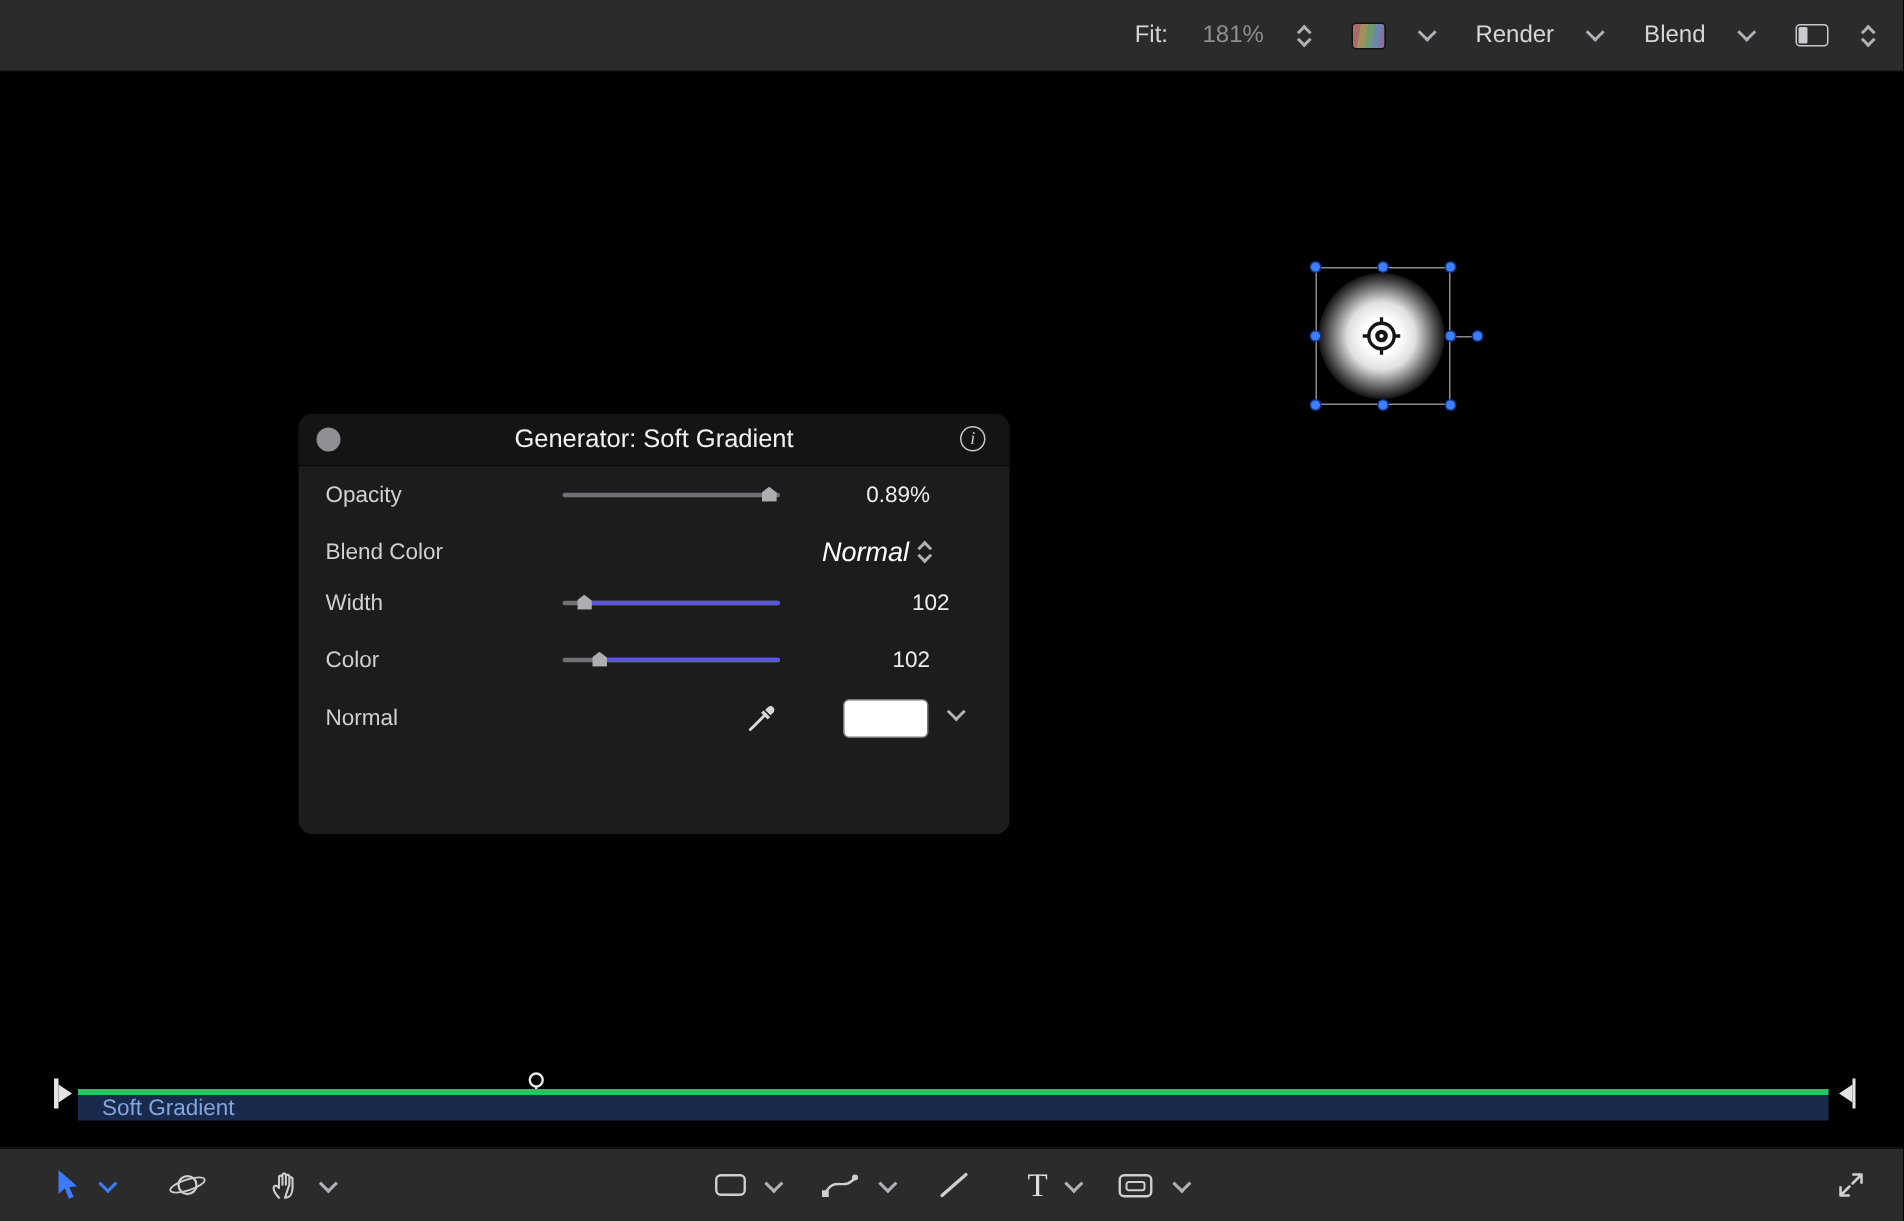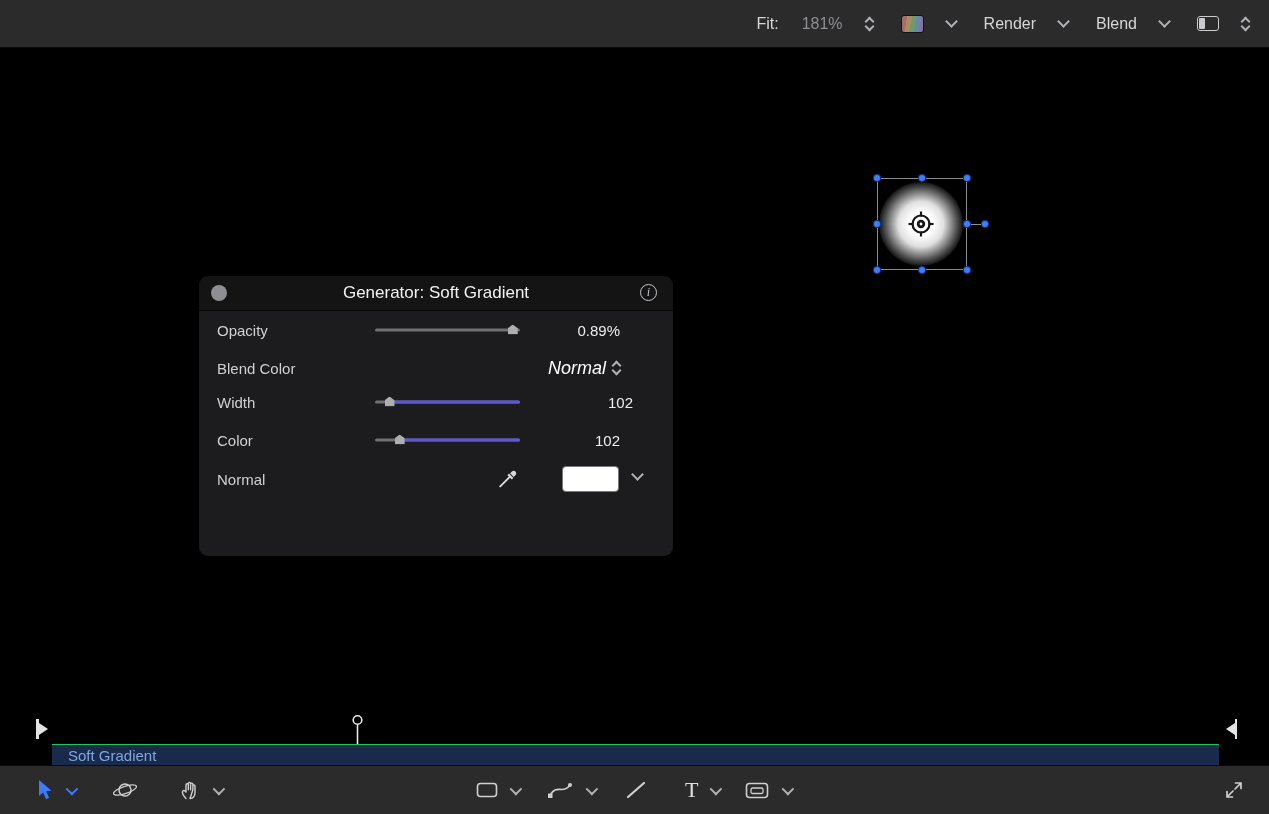--- a/index.html
+++ b/index.html
@@ -64,22 +64,22 @@
 
   
   .timeline-strip{position:absolute;top:714px;left:0;width:1269px;height:30px;background:#000;}
   .in-marker,.out-marker{position:absolute;top:5px;display:flex;align-items:center;}
   .in-marker{left:36px;}
   .out-marker{right:32px;}
   .mk-bar{width:2.5px;height:20px;background:#e4e4e4;}
   .mk-tri-r{width:0;height:0;border-top:6px solid transparent;border-bottom:6px solid transparent;border-left:9px solid #e4e4e4;}
   .mk-tri-l{width:0;height:0;border-top:6px solid transparent;border-bottom:6px solid transparent;border-right:9px solid #e4e4e4;}
   .playhead{position:absolute;left:351px;top:0px;}
-  .clip-bar{position:absolute;top:744px;left:52px;width:1167px;height:21px;background:#1a2a4d;
-    border-top:1px solid #22c55e;box-sizing:border-box;display:flex;align-items:center;}
+  .clip-bar{position:absolute;top:726px;left:52px;width:1167px;height:21px;background:#1a2a4d;
+    border-top:4px solid #22c55e;box-sizing:border-box;display:flex;align-items:center;}
   .clip-label{margin-left:16px;font-size:15px;color:#7fa7dd;}
 
   
   .bottom-toolbar{position:absolute;bottom:0;left:0;right:0;height:48px;background:#2b2b2c;border-top:1px solid #0c0c0c;}
   .bt-group{position:absolute;top:0;height:48px;display:flex;align-items:center;}
   .tool{display:flex;align-items:center;justify-content:center;}
   .chev.grey{border-color:#b0b0b5;}
   .chev.blue{border-color:#3e7bfa;}
   .t-glyph{font-size:22px;color:#e0e0e0;font-family:"Liberation Serif",serif;}
 </style>

